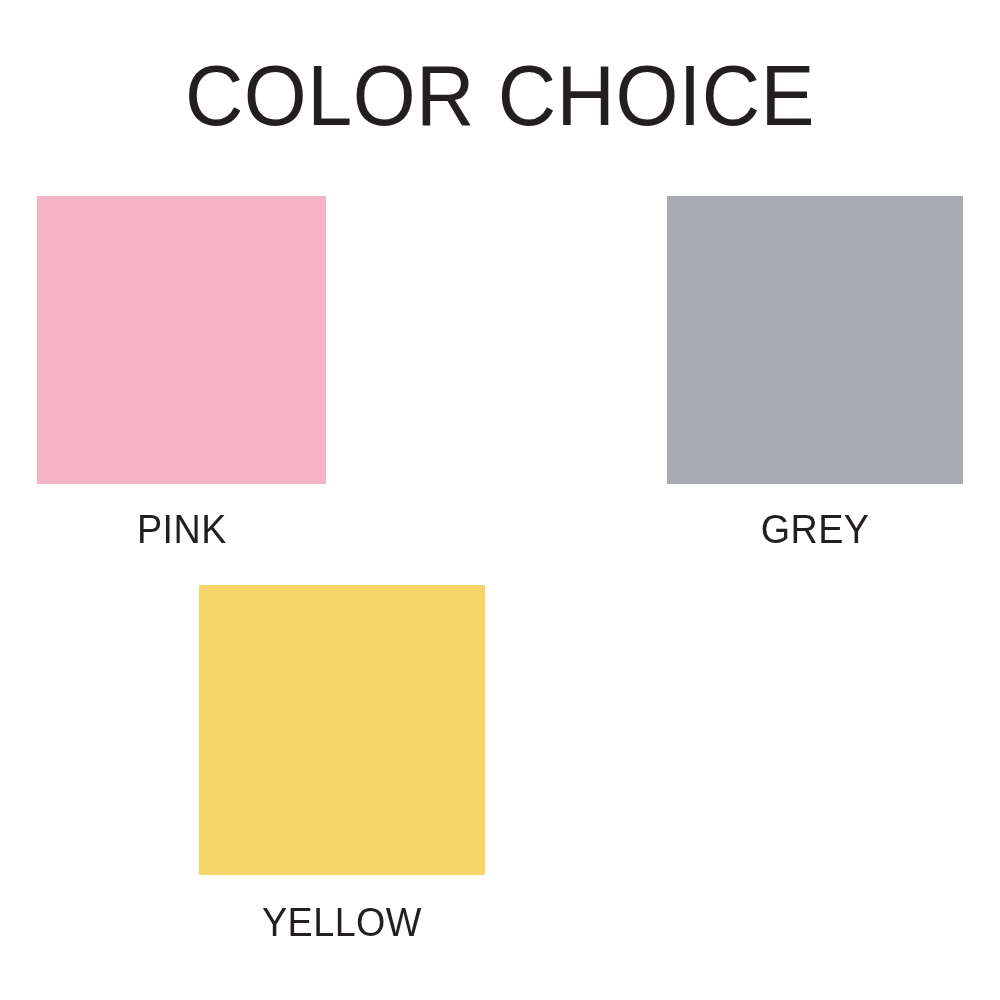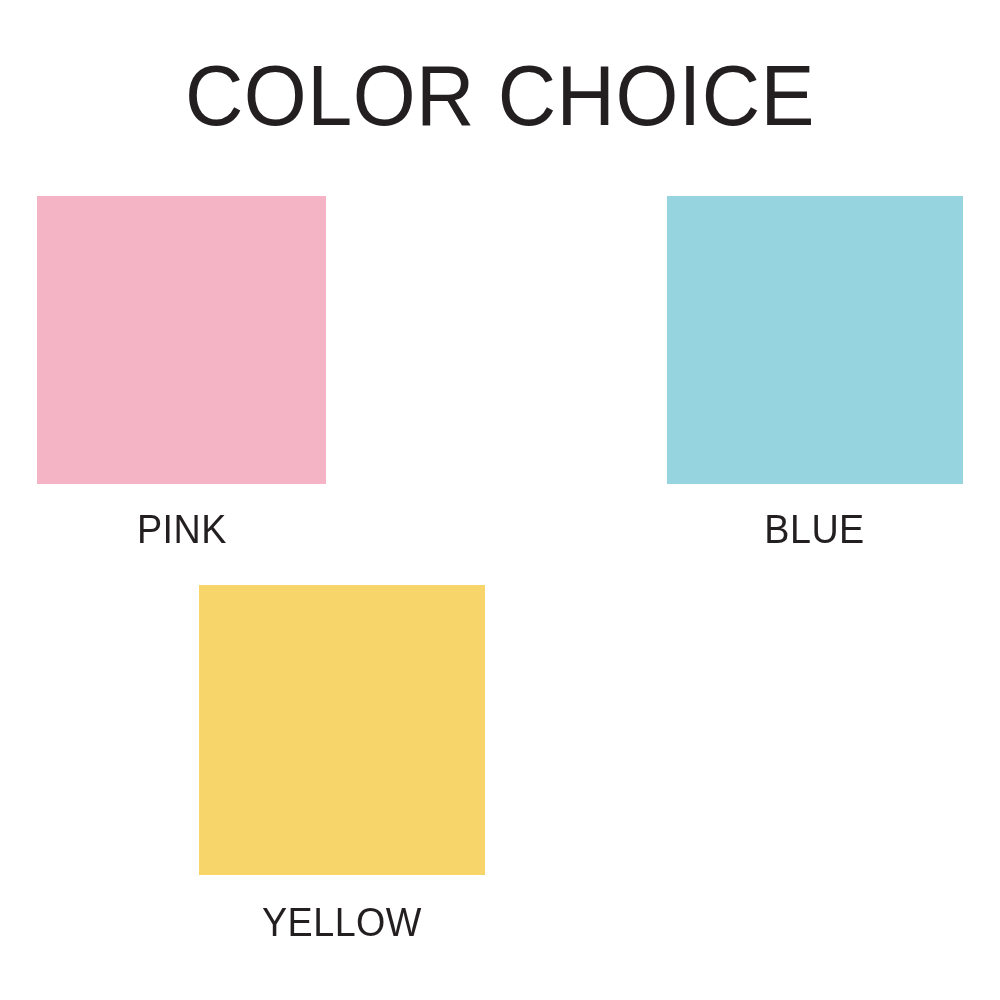--- a/index.html
+++ b/index.html
@@ -108,25 +108,25 @@
 
   <div id="poster-title" style="color: rgb(35, 31, 32);">COLOR CHOICE</div>
 
   <div class="swatch-row" id="row-top">
 
     <div class="swatch-cell">
       <div class="swatch-chip" style="background-color: rgb(245, 180, 198);"></div>
       <div class="swatch-label" style="color: rgb(35, 31, 32);">PINK</div>
     </div>
 
+
     <div class="swatch-cell">
-      <div class="swatch-chip" style="background-color: rgb(150, 212, 223);"></div>
-      <div class="swatch-label" style="color: rgb(35, 31, 32);">BLUE</div>
+      <div class="swatch-chip" style="background-color: rgb(168, 171, 175);"></div>
+      <div class="swatch-label" style="color: rgb(35, 31, 32);">GREY</div>
     </div>
-
 
   </div>
 
   <div class="swatch-row" id="row-bottom">
 
     <div class="swatch-cell">
       <div class="swatch-chip" style="background-color: rgb(248, 213, 106);"></div>
       <div class="swatch-label" style="color: rgb(35, 31, 32);">YELLOW</div>
     </div>
 

